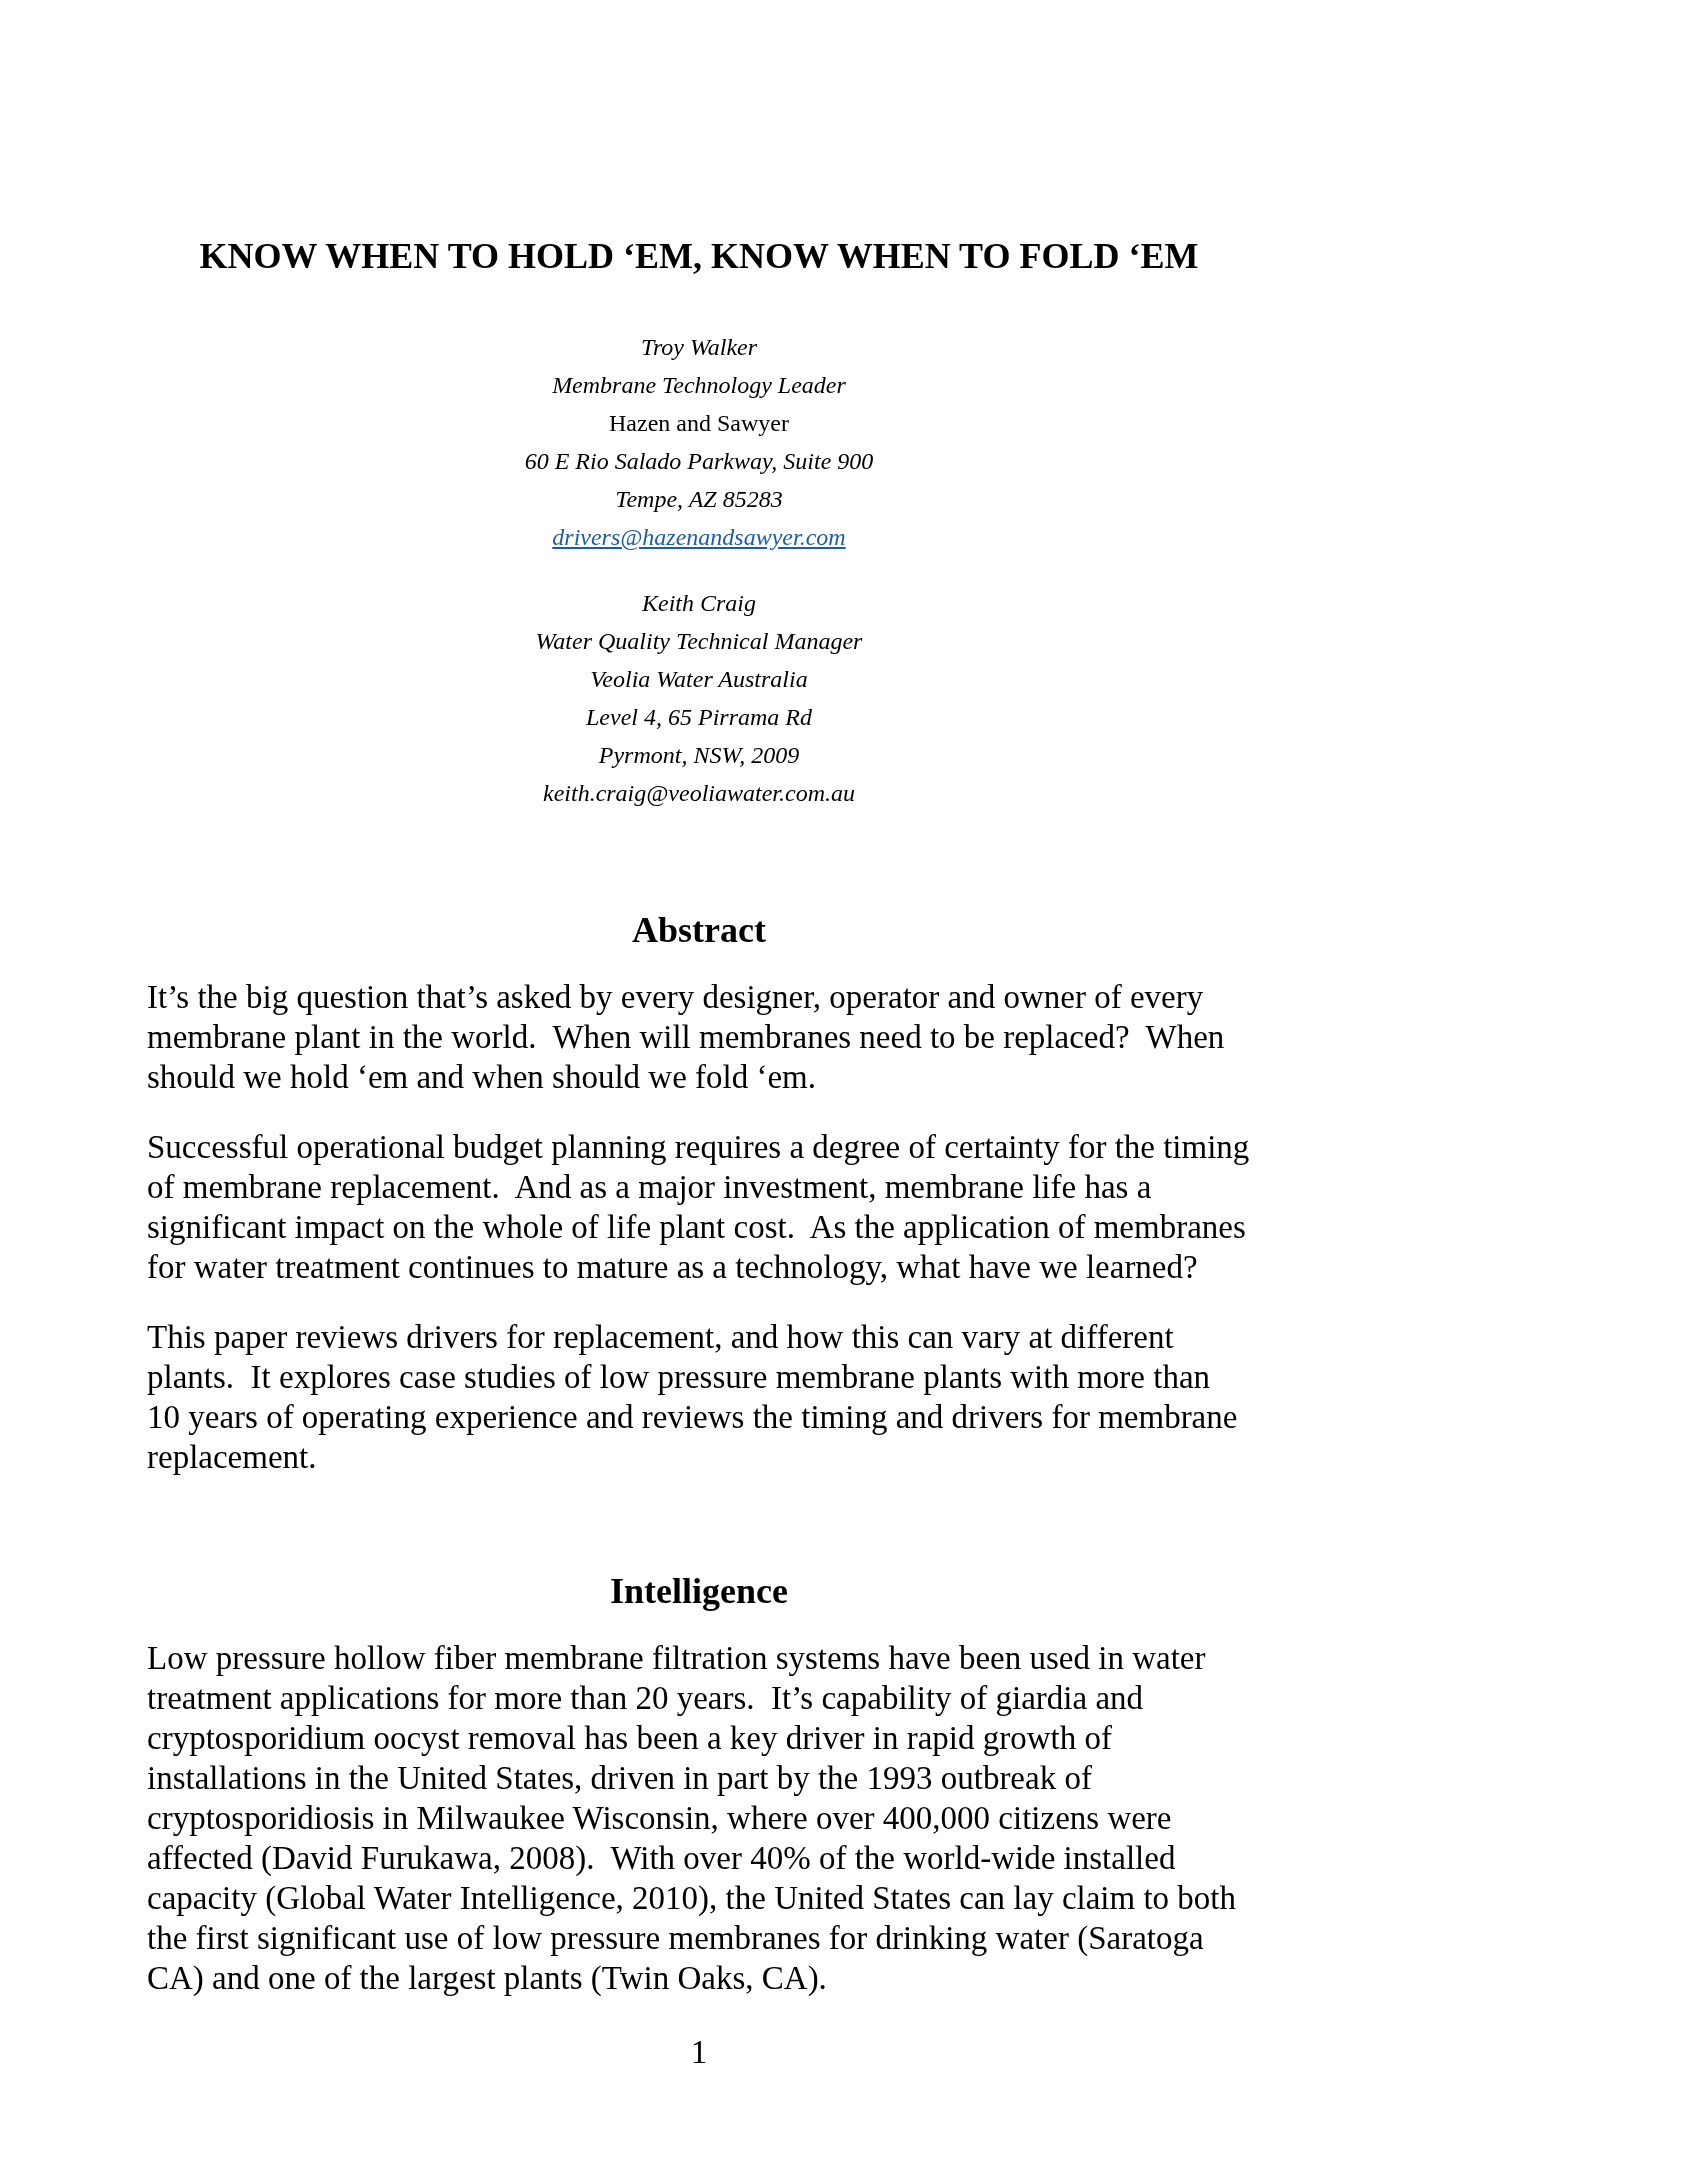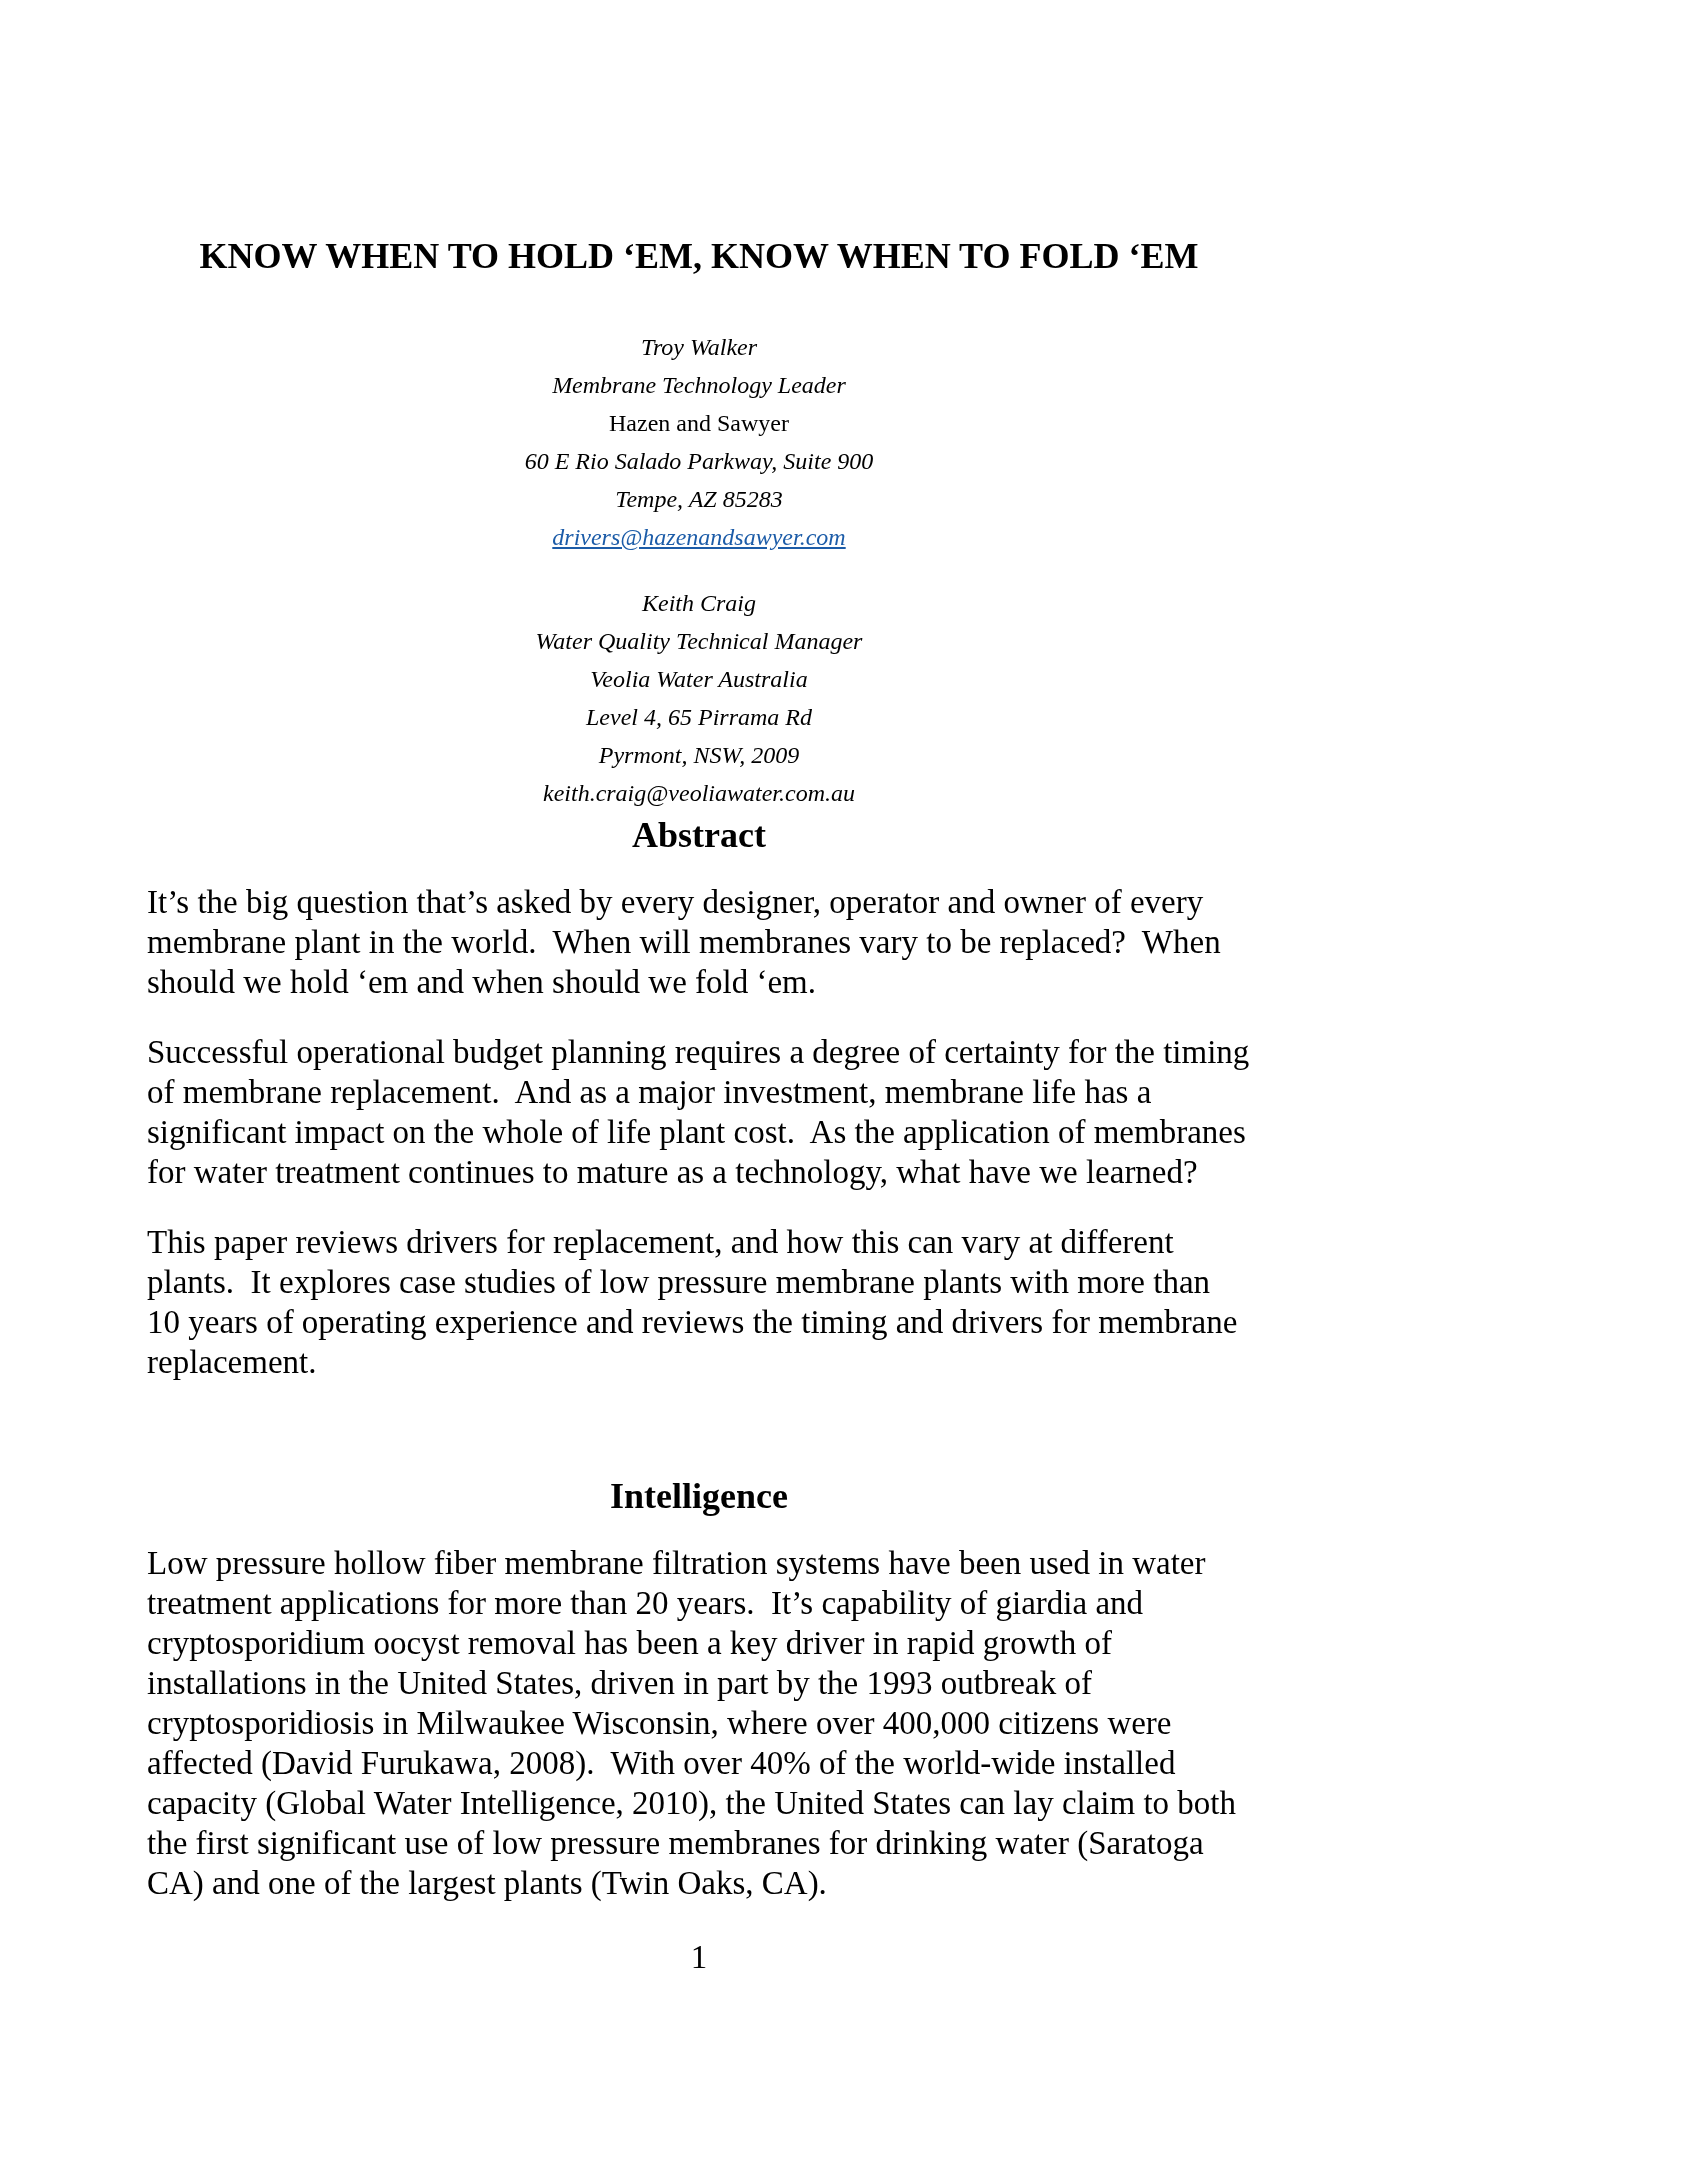--- a/index.html
+++ b/index.html
@@ -39,21 +39,21 @@
     color: #1C5CA8;
     text-decoration: underline;
     cursor: pointer;
   }
   .section-heading {
     text-align: center;
     font-weight: bold;
     font-size: 36px;
     line-height: 46px;
   }
-  .heading-abstract { }
+  .heading-abstract { margin-top: 95px; }
   .heading-introduction { margin-top: 91px; }
   .para {
     font-size: 33px;
     line-height: 40px;
     text-align: left;
     white-space: pre-wrap;
     margin: 30px 0 0 0;
   }
   .para-first { margin-top: 24px; }
   .page-number {
@@ -87,21 +87,21 @@
     <div class="author-block author-block-2">
       <div>Keith Craig</div>
       <div>Water Quality Technical Manager</div>
       <div>Veolia Water Australia</div>
       <div>Level 4, 65 Pirrama Rd</div>
       <div>Pyrmont, NSW, 2009</div>
       <div>keith.craig@veoliawater.com.au</div>
     </div>
 
     <div class="section-heading heading-abstract">Abstract</div>
-    <p class="para para-first">It’s the big question that’s asked by every designer, operator and owner of every membrane plant in the world.  When will membranes vary to be replaced?  When should we hold ‘em and when should we fold ‘em.</p>
+    <p class="para para-first">It’s the big question that’s asked by every designer, operator and owner of every membrane plant in the world.  When will membranes need to be replaced?  When should we hold ‘em and when should we fold ‘em.</p>
     <p class="para">Successful operational budget planning requires a degree of certainty for the timing of membrane replacement.  And as a major investment, membrane life has a significant impact on the whole of life plant cost.  As the application of membranes for water treatment continues to mature as a technology, what have we learned?</p>
     <p class="para">This paper reviews drivers for replacement, and how this can vary at different plants.  It explores case studies of low pressure membrane plants with more than 10 years of operating experience and reviews the timing and drivers for membrane replacement.</p>
 
     <div class="section-heading heading-introduction">Intelligence</div>
     <p class="para para-first">Low pressure hollow fiber membrane filtration systems have been used in water treatment applications for more than 20 years.  It’s capability of giardia and cryptosporidium oocyst removal has been a key driver in rapid growth of installations in the United States, driven in part by the 1993 outbreak of cryptosporidiosis in Milwaukee Wisconsin, where over 400,000 citizens were affected (David Furukawa, 2008).  With over 40% of the world-wide installed capacity (Global Water Intelligence, 2010), the United States can lay claim to both the first significant use of low pressure membranes for drinking water (Saratoga CA) and one of the largest plants (Twin Oaks, CA).</p>
 
     <div class="page-number">1</div>
 
   </div>
 </div>

